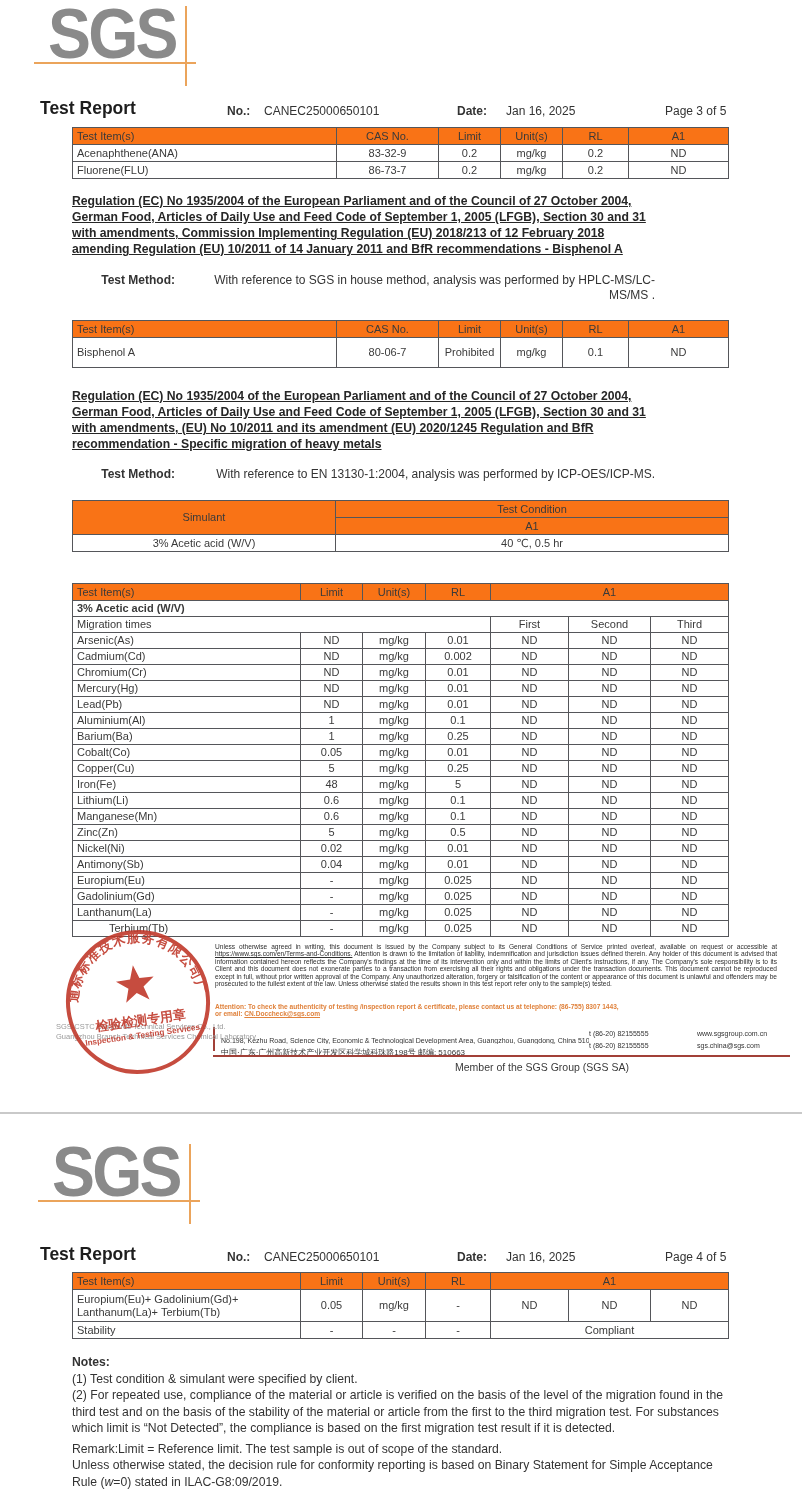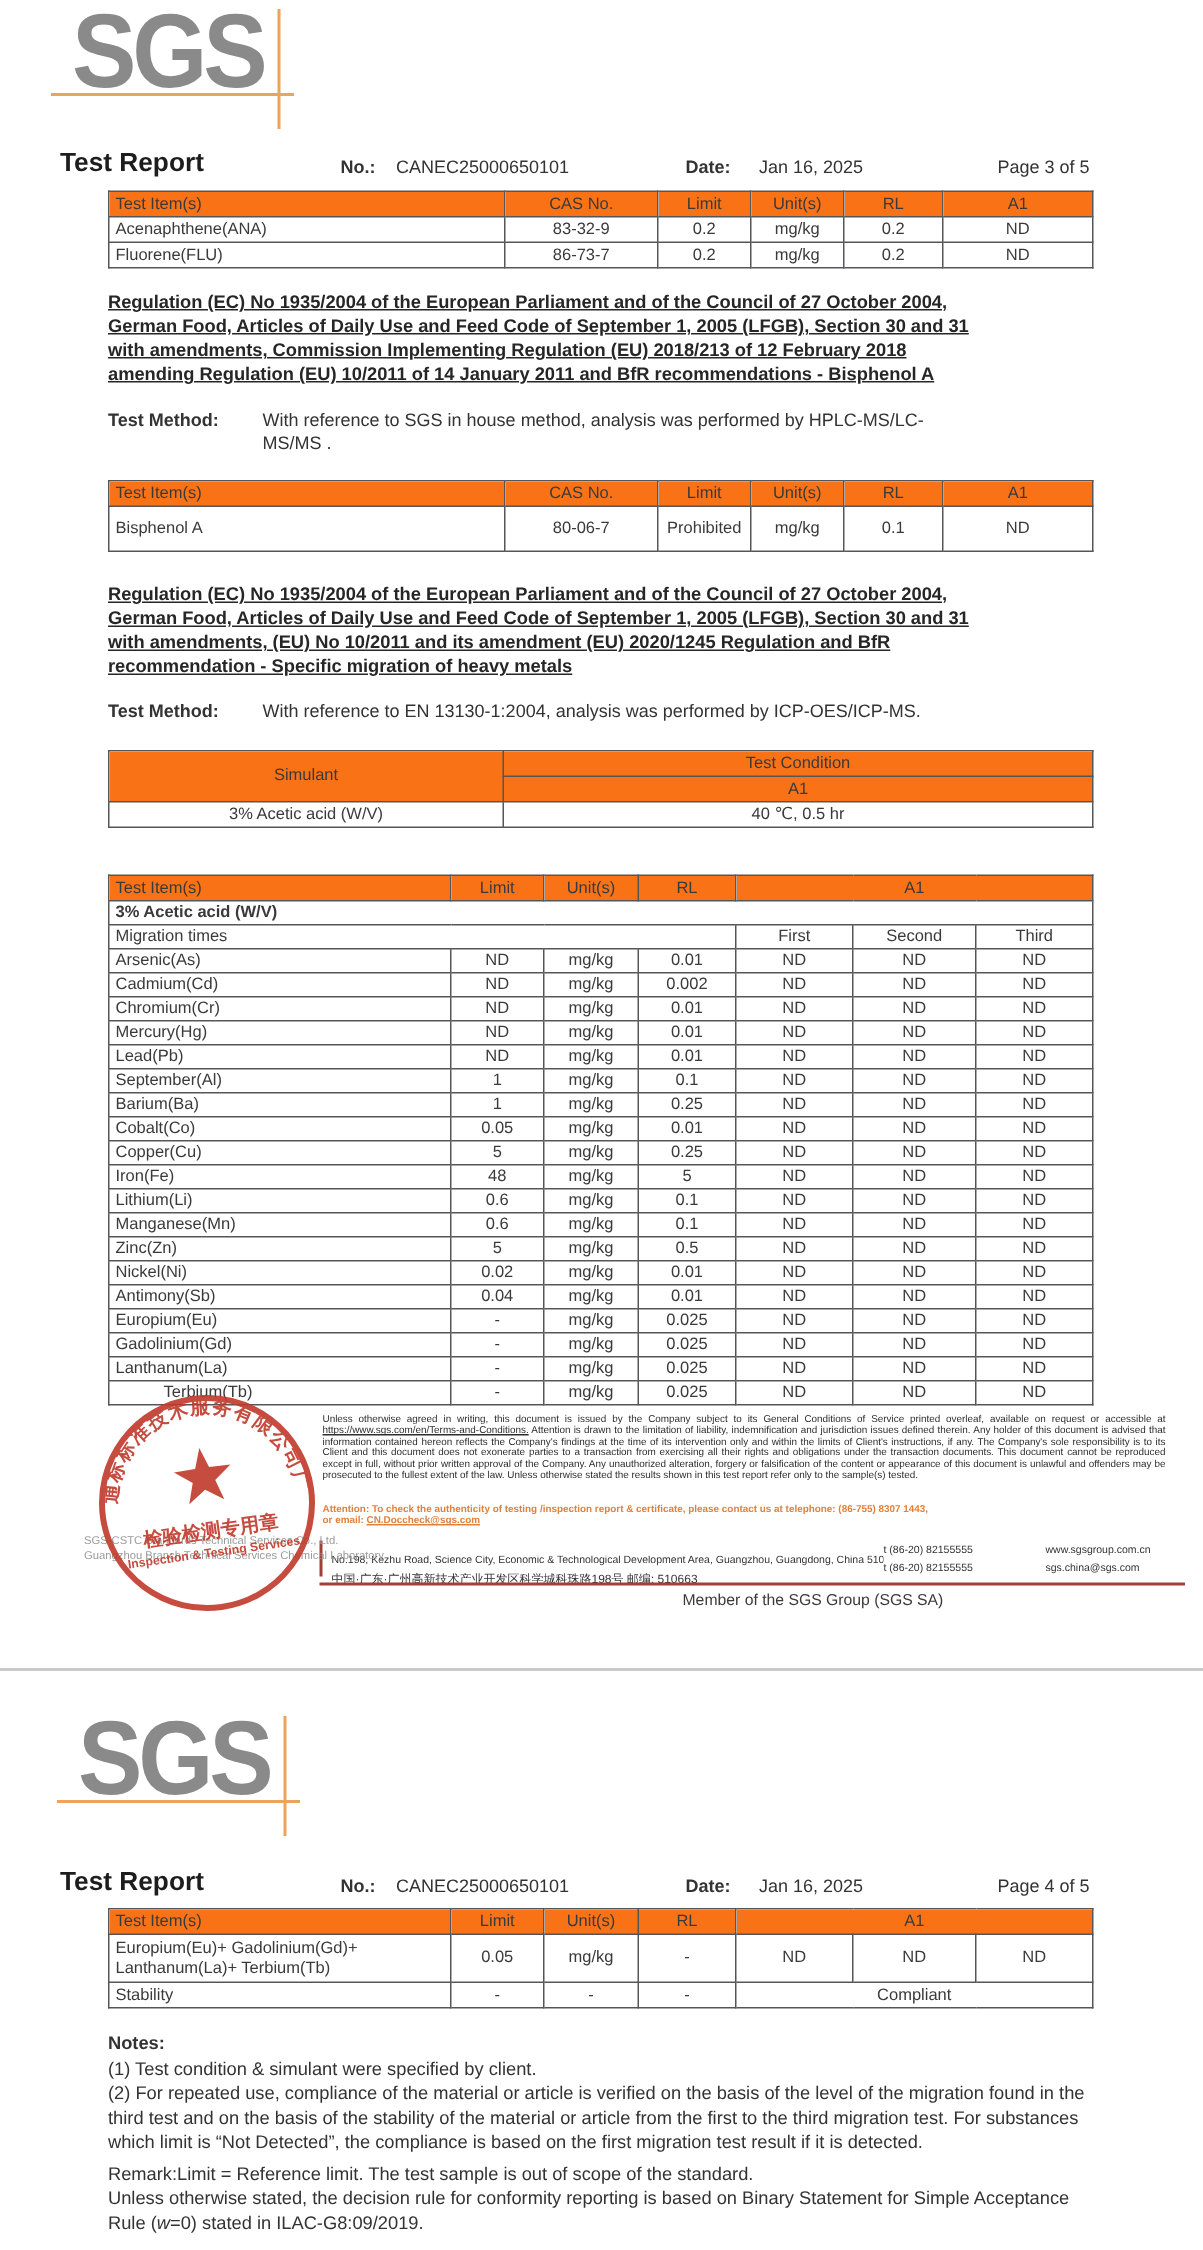--- a/index.html
+++ b/index.html
@@ -26,21 +26,21 @@
   .t th,.t td{border:1px solid #55565a;font-size:11px;line-height:13px;padding:1px 4px;color:#3a3a3a;text-align:center;font-weight:normal;overflow:hidden;}
   .t th{background:#f97316;}
   .t .left{text-align:left;}
   .t .bold{font-weight:bold;}
   .t tr.h17 td,.t tr.h17 th{height:14px;}
 
   
   .reg{position:absolute;left:72px;width:665px;font-size:12.2px;line-height:16px;font-weight:bold;color:#262626;}
   .reg div{text-decoration:underline;}
 
-  .method{position:absolute;left:72px;width:600px;display:flex;font-size:12px;line-height:15px;color:#333;}
+  .method{position:absolute;left:72px;width:600px;display:flex;font-size:12px;line-height:15px;color:#333;text-align:right;}
   .method .lbl{width:103px;font-weight:bold;flex:none;}
   .method .txt{width:480px;}
 
   
   .stamp{position:absolute;left:62px;top:926px;width:152px;height:152px;transform:rotate(-8deg);opacity:.9;z-index:5;}
   .company-lines{position:absolute;left:56px;top:1022px;font-size:7.5px;line-height:10px;color:#9a9a9a;z-index:1;}
   .disclaimer{position:absolute;left:215px;top:943px;width:562px;font-size:6.6px;line-height:7.45px;color:#2e2e2e;text-align:justify;}
   .disclaimer .lnk{text-decoration:underline;}
   .attention{position:absolute;left:215px;top:1003px;width:562px;font-size:6.6px;line-height:7.45px;color:#e0823c;font-weight:bold;}
   .attention .lnk{text-decoration:underline;}
@@ -257,21 +257,21 @@
         <tr>
         <td class="left" style="height:13px;">Lead(Pb)</td>
         <td>ND</td>
         <td>mg/kg</td>
         <td>0.01</td>
         <td>ND</td>
         <td>ND</td>
         <td>ND</td>
       </tr>
         <tr>
-        <td class="left" style="height:13px;">September(Al)</td>
+        <td class="left" style="height:13px;">Aluminium(Al)</td>
         <td>1</td>
         <td>mg/kg</td>
         <td>0.1</td>
         <td>ND</td>
         <td>ND</td>
         <td>ND</td>
       </tr>
         <tr>
         <td class="left" style="height:13px;">Barium(Ba)</td>
         <td>1</td>

